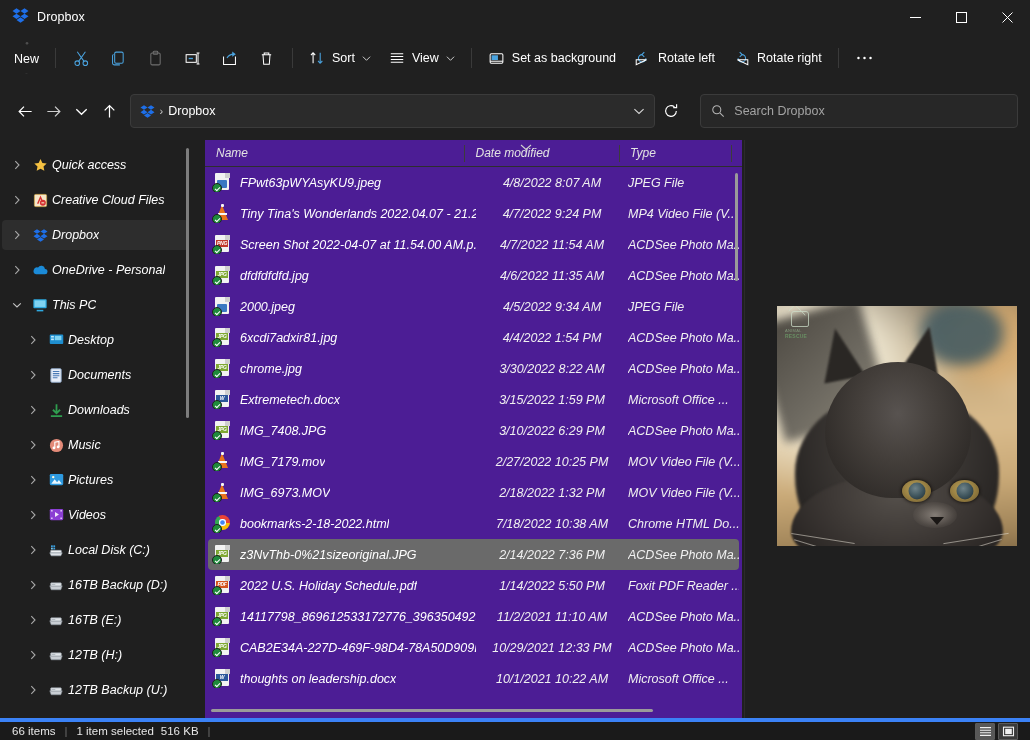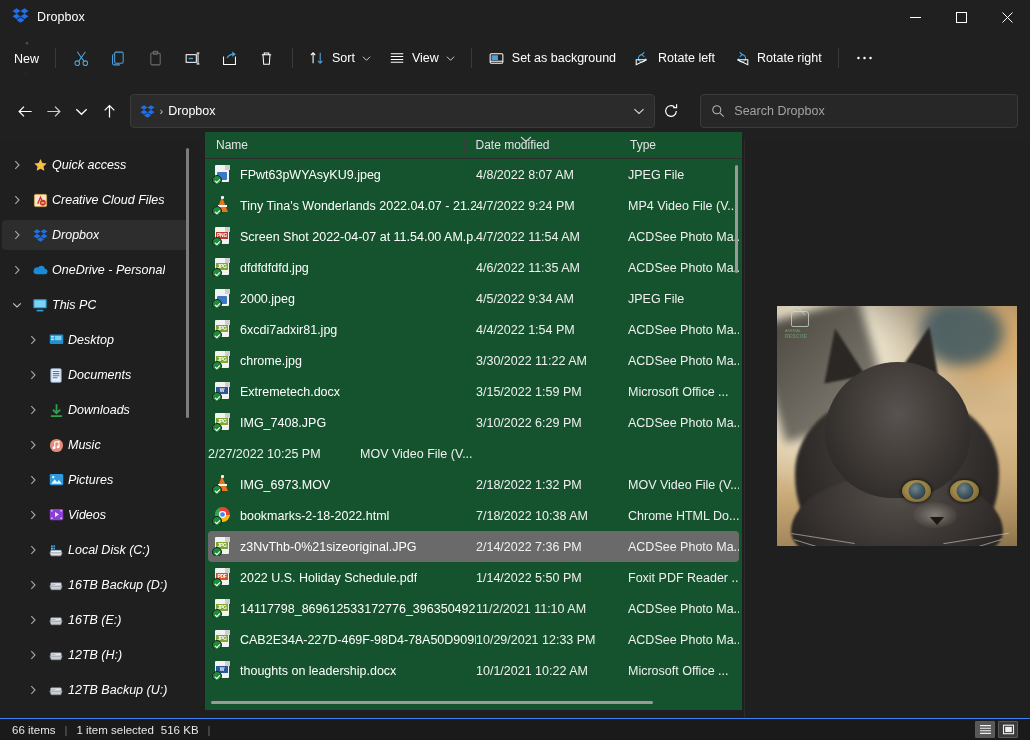--- a/index.html
+++ b/index.html
@@ -91,22 +91,23 @@
   .side-ico { width: 24px; min-width: 24px; display: flex; align-items: center; justify-content: center; }
   .side-label { font-size: 12.5px; color: #ffffff; white-space: nowrap; overflow: hidden; }
   .indent .side-twisty { margin-left: 16px; }
   #sidebar-scroll {
     position: absolute; left: 186px; top: 148px; width: 3px; height: 270px;
     background: #7d7d7d; border-radius: 2px;
   }
 
   
   #list-pane {
-    position: absolute; left: 205px; top: 132px; width: 537px; height: 578px;
-    background: #14532d;
+    position: absolute; left: 205px; top: 140px; width: 537px; height: 578px;
+    background: #4c1d95;
+    font-style: italic;
   }
   #col-header {
     position: relative; height: 27px; display: flex; align-items: center;
     border-bottom: 1px solid #2e2e2e;
   }
   .col-h {
     font-size: 12px; color: #e2e2e2; height: 27px; display: flex; align-items: center;
     position: relative; padding-left: 11px;
   }
   .col-h .divider {
@@ -115,21 +116,21 @@
   #sort-caret { position: absolute; top: 0px; color: #cfcfcf; }
 
   #rows { position: relative; height: 545px; overflow: hidden; }
   .row {
     height: 31px; display: flex; align-items: center; margin: 0 3px;
     border-radius: 4px; font-size: 12.5px; color: #ffffff;
   }
   .row.selected { background: #6a6a6a; }
   .cell-name { display: flex; align-items: center; gap: 8px; width: 268px; padding-left: 6px; overflow: hidden; }
   .name-txt { white-space: nowrap; overflow: hidden; }
-  .cell-date { width: 152px; color: #f0f0f0; }
+  .cell-date { width: 152px; color: #f0f0f0; text-align: center; }
   .cell-type { flex: 1; color: #f0f0f0; white-space: nowrap; overflow: hidden; }
 
   
   .fico { width: 18px; min-width: 18px; height: 19px; position: relative; display: block; }
   .fico .sheet {
     position: absolute; left: 1px; top: 0; width: 14px; height: 17px;
     background: #f2f2f2; border-radius: 1px;
   }
   .fico .fold {
     position: absolute; right: 2px; top: 0; width: 5px; height: 5px;
@@ -264,21 +265,21 @@
     border-top: 1.6px solid #cfe0cc; border-left: 1.6px solid #cfe0cc;
     transform: rotate(45deg); border-radius: 2px;
   }
   #logo .txt1 { position: absolute; left: 1px; top: 17px; font-size: 4px; color: #8fae8a; letter-spacing: .3px; }
   #logo .txt2 { position: absolute; left: 1px; top: 22px; font-size: 5px; color: #6ea36b; font-weight: bold; letter-spacing: .2px; }
 
   
   #statusbar {
     position: absolute; left: 0; bottom: 0; width: 1030px; height: 22px;
     background: #1a1a1a; display: flex; align-items: center; padding: 0 12px;
-    border-top: 1px solid #3b82f6;
+    border-top: 4px solid #3b82f6;
   }
   .st-text { font-size: 11.5px; color: #e6e6e6; }
   .st-sep { color: #6d6d6d; margin: 0 9px; font-size: 11.5px; }
   #view-toggles { margin-left: auto; display: flex; gap: 3px; }
   .vt {
     width: 20px; height: 17px; display: flex; align-items: center; justify-content: center;
     border: 1px solid #5a5a5a; background: #3a3a3a; border-radius: 1px;
   }
   .vt.active { background: #585858; }
 </style>
@@ -829,21 +830,21 @@
       <div class="row">
         <div class="cell-name">
           <span class="fico">
             <span class="sheet"></span>
             <span class="fold"></span>
             <span class="tag" style="background:#7fa832">JPG</span>
             <span class="badge"></span>
           </span>
           <span class="name-txt">chrome.jpg</span>
         </div>
-        <div class="cell-date">3/30/2022 11:22 AM</div>
+        <div class="cell-date">3/30/2022 8:22 AM</div>
         <div class="cell-type">ACDSee Photo Ma...</div>
       </div>
       <div class="row">
         <div class="cell-name">
           <span class="fico">
             <span class="sheet"></span>
             <span class="fold"></span>
             <span class="tag" style="background:#2b579a">W</span>
             <span class="badge"></span>
           </span>
@@ -859,20 +860,29 @@
             <span class="fold"></span>
             <span class="tag" style="background:#7fa832">JPG</span>
             <span class="badge"></span>
           </span>
           <span class="name-txt">IMG_7408.JPG</span>
         </div>
         <div class="cell-date">3/10/2022 6:29 PM</div>
         <div class="cell-type">ACDSee Photo Ma...</div>
       </div>
       <div class="row">
+        <div class="cell-name">
+          <span class="fico">
+            <span class="cone"></span>
+            <span class="cone-top"></span>
+            <span class="cone-stripe"></span>
+            <span class="badge"></span>
+          </span>
+          <span class="name-txt">IMG_7179.mov</span>
+        </div>
         <div class="cell-date">2/27/2022 10:25 PM</div>
         <div class="cell-type">MOV Video File (V...</div>
       </div>
       <div class="row">
         <div class="cell-name">
           <span class="fico">
             <span class="cone"></span>
             <span class="cone-top"></span>
             <span class="cone-stripe"></span>
             <span class="badge"></span>

